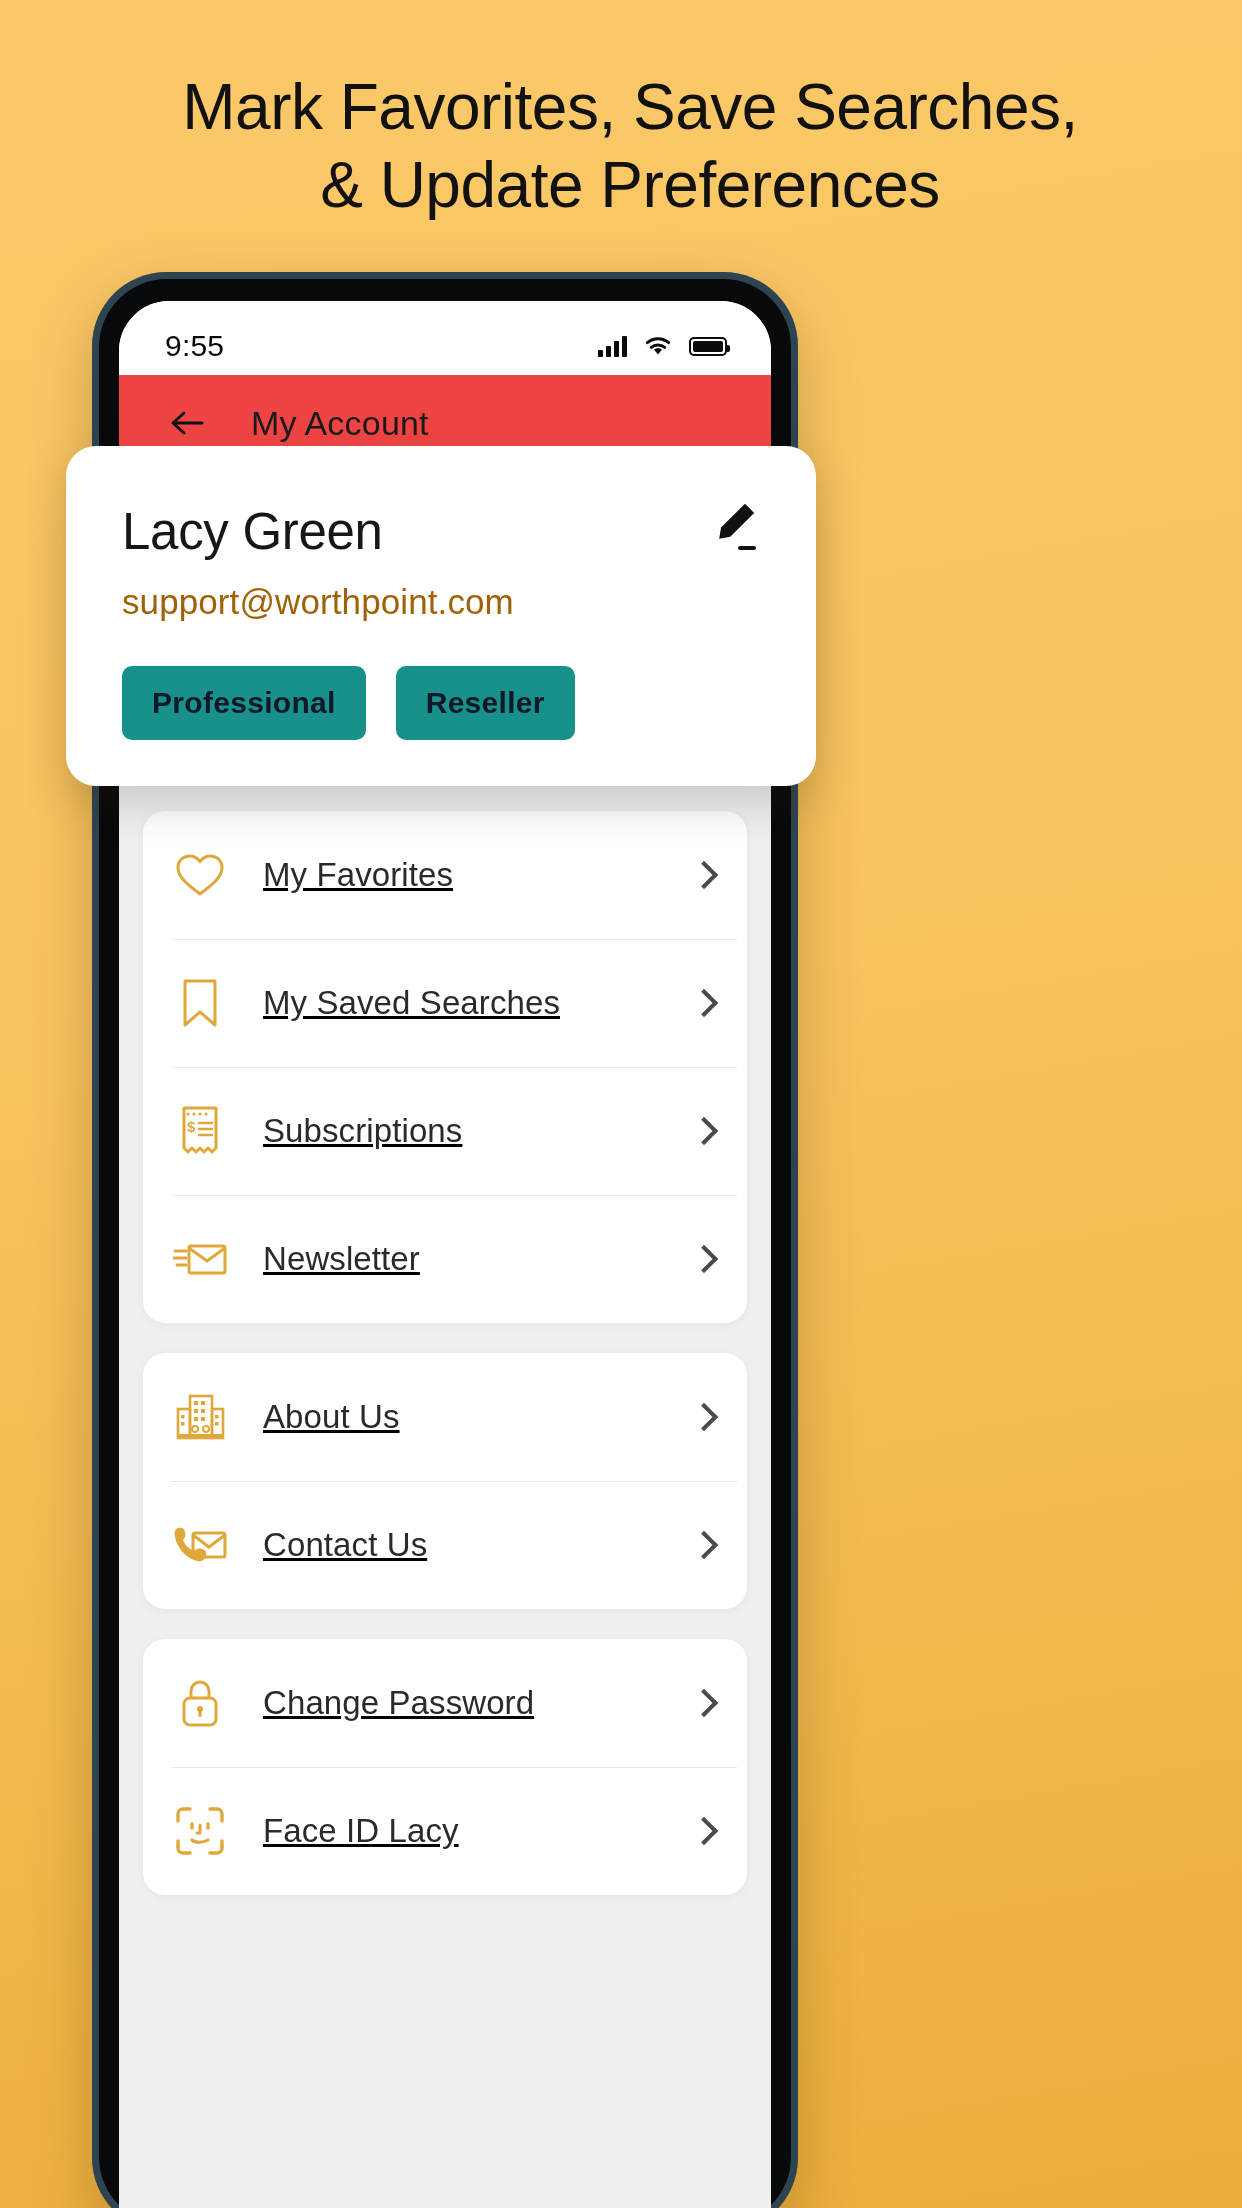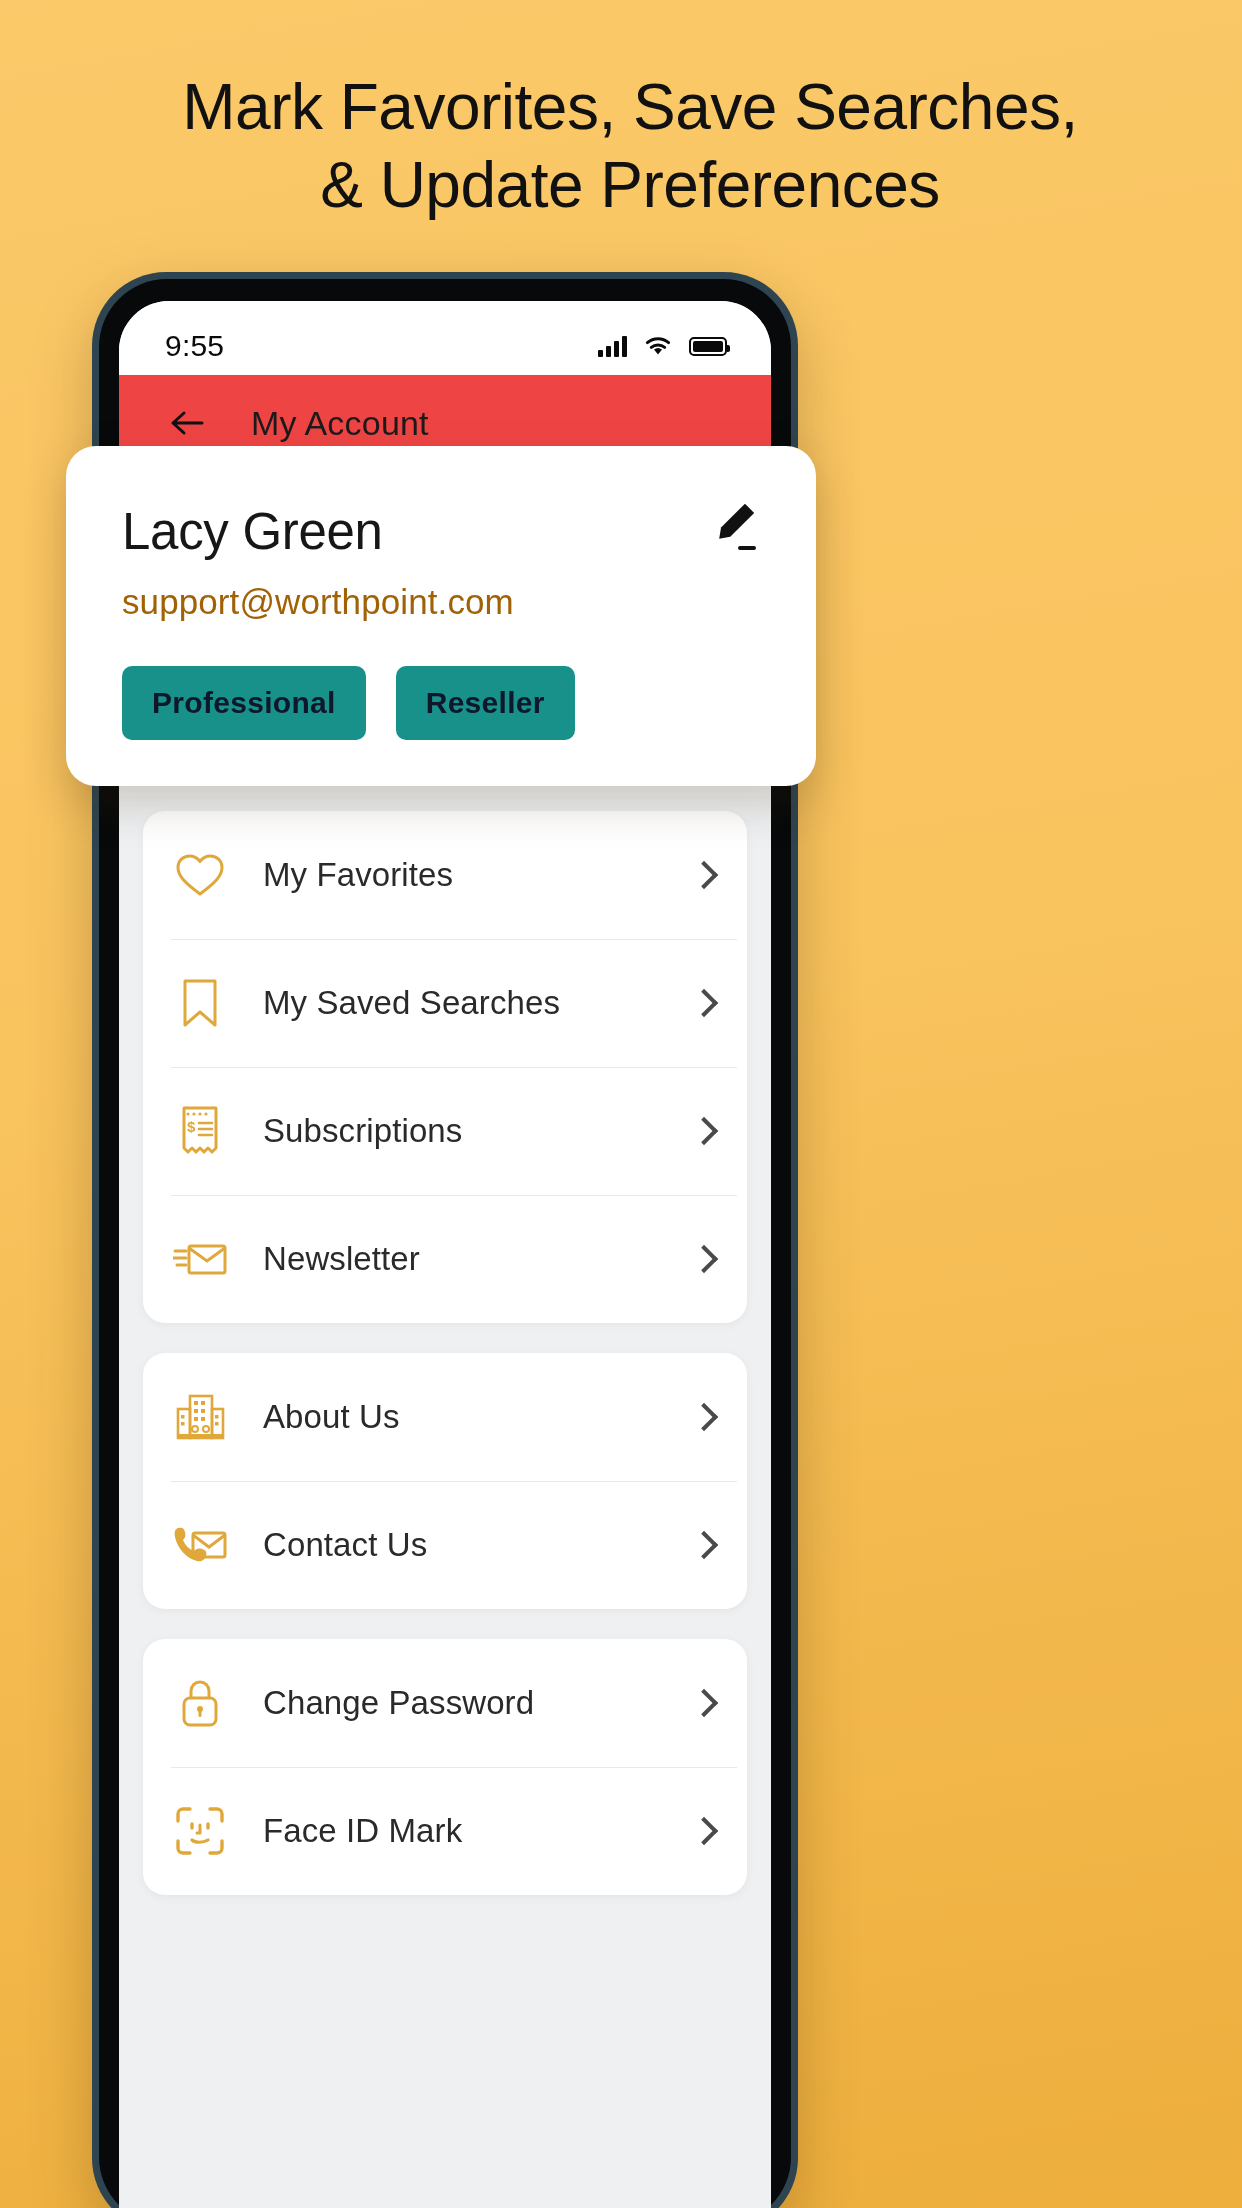--- a/index.html
+++ b/index.html
@@ -120,20 +120,21 @@
     overflow:hidden;
     margin-bottom:30px;
   }
 
   .row {
     display:flex;
     align-items:center;
     height:128px;
     padding:0 27px 0 28px;
     position:relative;
+    text-decoration:underline;
   }
   .row + .row::before{
     content:"";
     position:absolute;
     left:28px; right:10px; top:0;
     height:1px;
     background:#e9e9ea;
   }
   .row-icon{
     width:58px; height:58px;
@@ -349,21 +350,21 @@
 
           <div class="row">
             <span class="row-icon">
               <svg width="50" height="50" viewBox="0 0 50 50">
                 <path d="M3 15V8a5 5 0 015-5h7M47 15V8a5 5 0 00-5-5h-7M3 35v7a5 5 0 005 5h7M47 35v7a5 5 0 01-5 5h-7" fill="none" stroke="#e0a83a" stroke-width="3.4" stroke-linecap="round"></path>
                 <path d="M17 18v4M33 18v4" stroke="#e0a83a" stroke-width="3.4" stroke-linecap="round"></path>
                 <path d="M25 19v8h-3" fill="none" stroke="#e0a83a" stroke-width="3" stroke-linecap="round" stroke-linejoin="round"></path>
                 <path d="M17 34c3 3 11 3 16 0" fill="none" stroke="#e0a83a" stroke-width="3.2" stroke-linecap="round"></path>
               </svg>
             </span>
-            <span class="row-label">Face ID Mark</span>
+            <span class="row-label">Face ID Lacy</span>
             <span class="chev"></span>
           </div>
         </div>
 
       </div>
     </div>
   </div>
 </div>
 
 <div class="profile-card">

